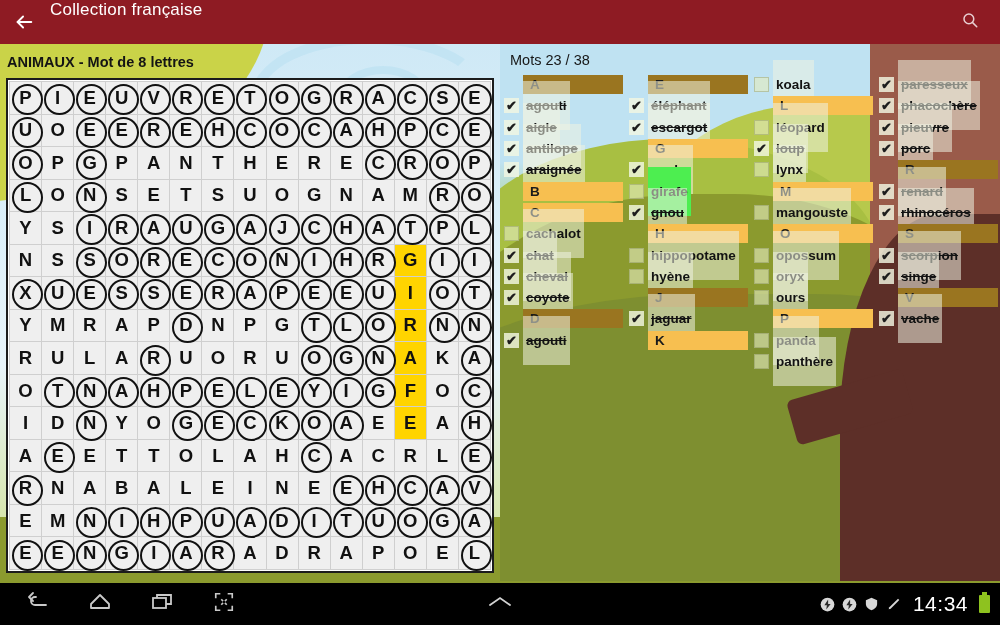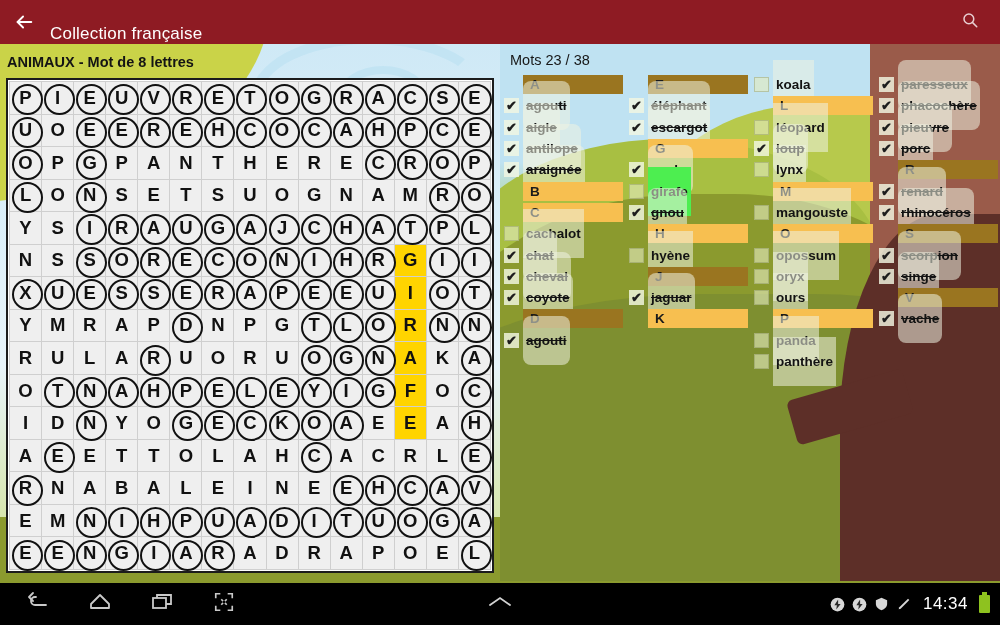--- a/index.html
+++ b/index.html
@@ -8,21 +8,21 @@
     background: #000;
     font-family: "Liberation Sans", sans-serif;
     overflow: hidden;
   }
   #app { position: relative; width: 1000px; height: 625px; }
 
   
   .appbar {
     position: absolute; top: 0; left: 0; width: 1000px; height: 44px;
     background: #8e1b23;
-    display: flex; align-items: flex-end;
+    display: flex; align-items: flex-start;
   }
   .appbar .back {
     width: 48px; height: 44px;
     display: flex; align-items: center; justify-content: center;
     cursor: pointer;
   }
   .appbar .back svg { display:block; }
   .appbar .title {
     color: #fff; font-size: 17px; letter-spacing: .2px;
     margin-left: 2px;
@@ -157,21 +157,21 @@
   .entry .chk.box {
     background: rgba(228,236,190,.62);
     border: 1px solid rgba(120,130,80,.35);
   }
   .entry .chk.on { background: rgba(242,246,226,.82); }
   .entry .wtext {
     font-size: 13.5px; font-weight: bold; color: #131313;
     background: rgba(238,242,226,.55);
     padding: 16px 3px; line-height: 17px; white-space: nowrap;
   }
-  .entry.done .wtext { text-decoration: line-through; border-radius: 8px; }
+  .entry.done .wtext { text-decoration: line-through; }
   .entry.current .wtext { background: #4dee50; }
 
   
   .group {
     height: 21.3px; display: flex; align-items: center;
   }
   .group .bar {
     margin-left: 19px;
     height: 19px; width: 100px;
     display: flex; align-items: center;
@@ -195,21 +195,21 @@
   }
   .sysbar .chev {
     position: absolute; left: 50%; transform: translateX(-50%);
     width: 50px; height: 40px; display:flex; align-items:center; justify-content:center;
     cursor: pointer;
   }
   .sysbar .tray {
     position: absolute; right: 10px; display: flex; align-items: center; gap: 7px;
   }
   .sysbar .tray .ico { display:flex; align-items:center; }
-  .sysbar .clock { color: #fff; font-size: 17px; letter-spacing: .5px; padding: 0 4px; text-align: center; }
+  .sysbar .clock { color: #fff; font-size: 21px; letter-spacing: .5px; padding: 0 4px; text-align: center; }
   .batt {
     width: 11px; height: 18px; background: #8ec21f; border-radius: 1px; position: relative;
   }
   .batt::before {
     content:""; position:absolute; top:-3px; left:3px; width:5px; height:3px; background:#8ec21f;
   }
 </style>
 </head>
 <body>
 
@@ -591,20 +591,24 @@
             <div class="entry current">
               <span class="chk box"></span>
               <span class="wtext">girafe</span>
             </div>
             <div class="entry done">
               <span class="chk on">✔</span>
               <span class="wtext">gnou</span>
             </div>
             <div class="group todo">
               <div class="bar">H</div>
+            </div>
+            <div class="entry">
+              <span class="chk box"></span>
+              <span class="wtext">hippopotame</span>
             </div>
             <div class="entry">
               <span class="chk box"></span>
               <span class="wtext">hyène</span>
             </div>
             <div class="group done">
               <div class="bar">J</div>
             </div>
             <div class="entry done">
               <span class="chk on">✔</span>

